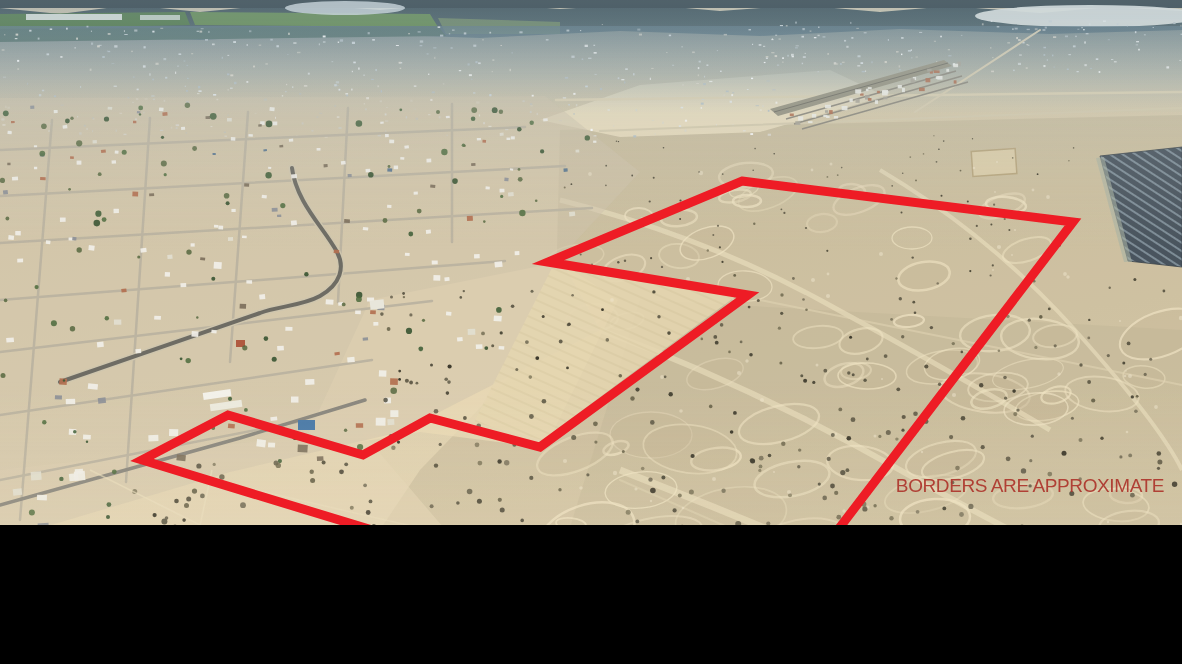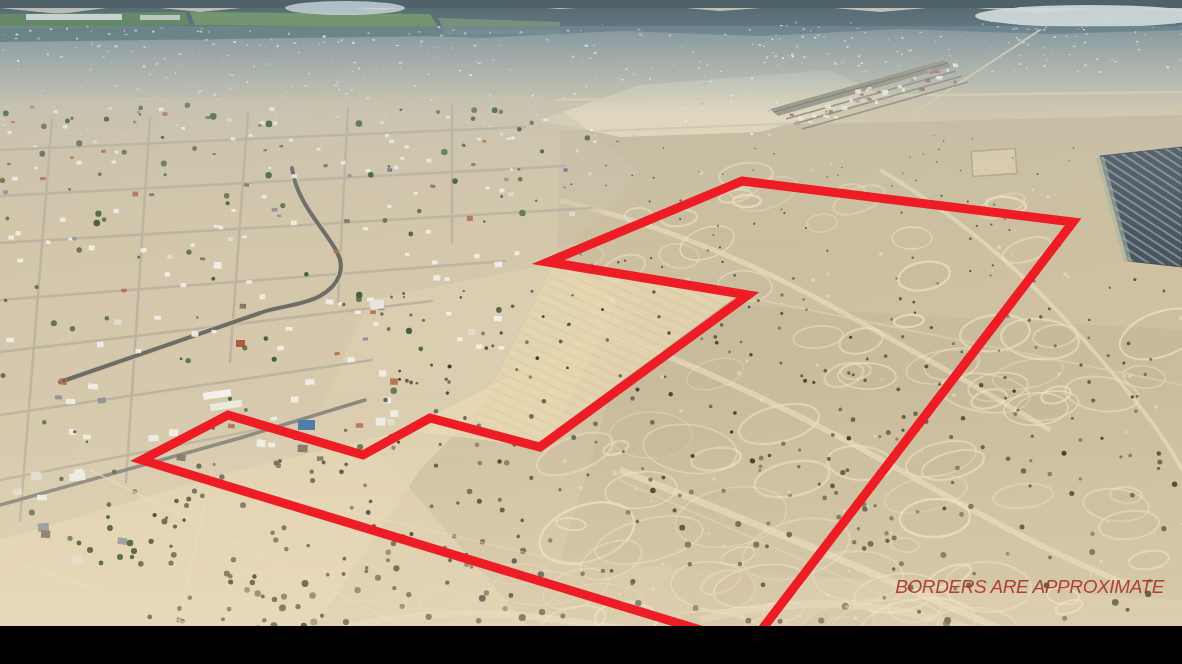--- a/index.html
+++ b/index.html
@@ -1,19 +1,18 @@
 <!DOCTYPE html>
 <html><head>
 <meta charset="utf-8">
 <style>
   html,body{margin:0;padding:0;background:#000;}
   .stage{
-    position:relative;width:1182px;height:626px;overflow:hidden;
+    position:relative;width:1182px;height:525px;overflow:hidden;
     font-family:"Liberation Sans",sans-serif;
-    font-style:italic;
   }
   .stage svg{position:absolute;left:0;top:0;display:block;}
   .disclaimer{
     position:absolute;right:18px;bottom:28px;
     font-size:19px;font-weight:400;letter-spacing:-0.4px;
     opacity:0.92;white-space:nowrap;
   }
 </style>
 </head>
 <body>

